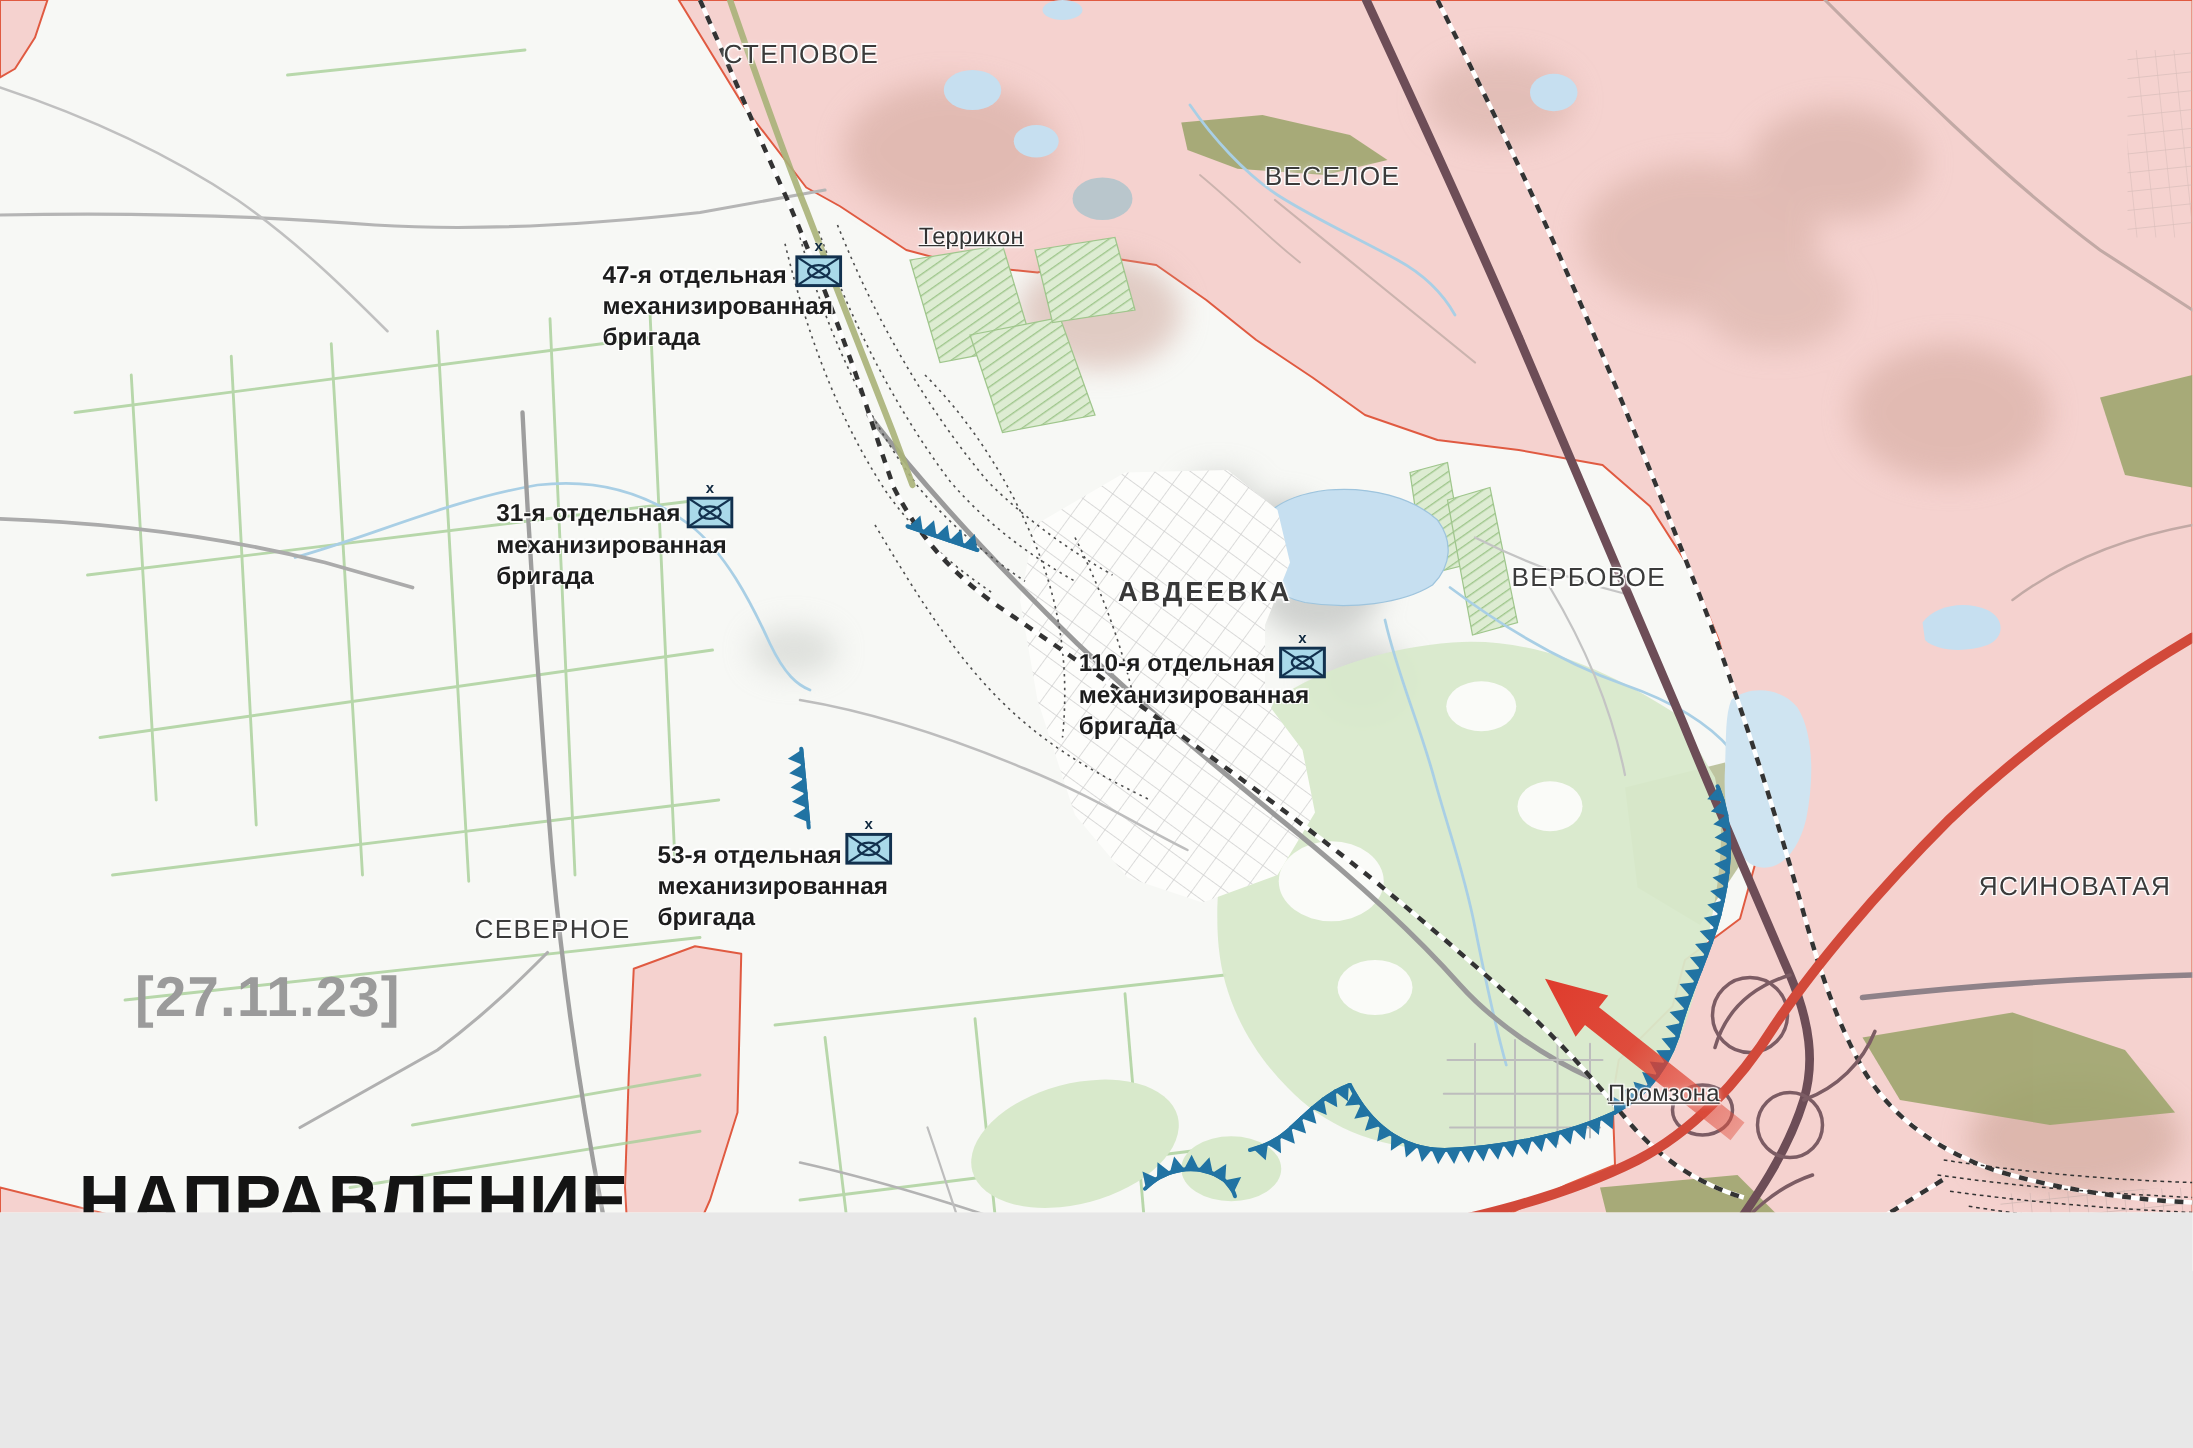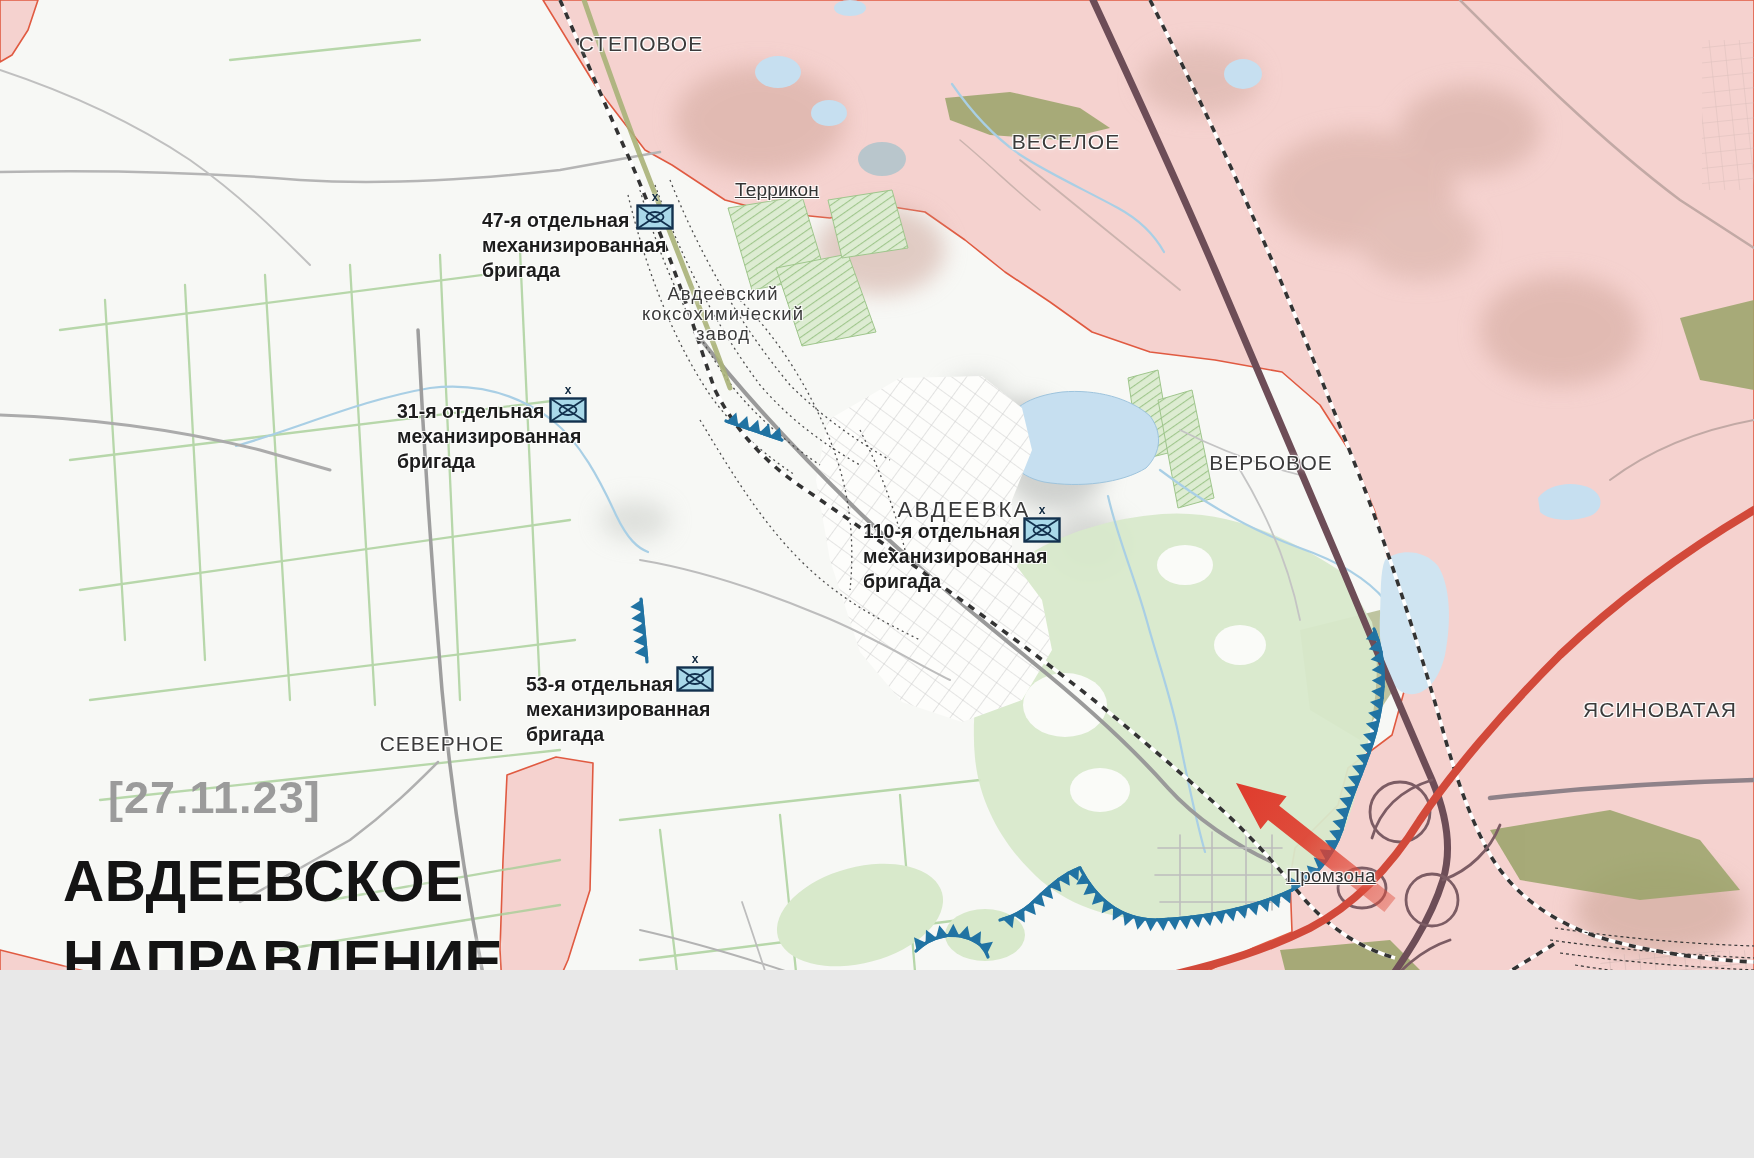--- a/index.html
+++ b/index.html
@@ -4,21 +4,21 @@
 <style>
   html,body{margin:0;padding:0;background:#e8e8e8;}
   .map{position:relative;width:1754px;height:970px;overflow:hidden;background:#f6f7f4;
        font-family:"Liberation Sans",sans-serif;}
   .map svg.base{position:absolute;left:0;top:0;}
   .lbl{position:absolute;transform:translate(-50%,-50%);white-space:nowrap;color:#3b3b3b;
        font-size:21px;font-weight:500;letter-spacing:1px;
        text-shadow:-1px -1px 0 rgba(255,255,255,.85),1px -1px 0 rgba(255,255,255,.85),
                    -1px 1px 0 rgba(255,255,255,.85),1px 1px 0 rgba(255,255,255,.85),0 0 5px rgba(255,255,255,.9);}
   .lbl.small{font-size:19px;font-weight:400;letter-spacing:.2px;color:#333;text-decoration:underline;}
-  .lbl.city{font-size:22px;letter-spacing:2.2px;color:#383838;font-weight:400;margin-top:36px;}
+  .lbl.city{font-size:22px;letter-spacing:2.2px;color:#383838;font-weight:700;}
   .lbl.multiline{white-space:normal;text-align:center;width:260px;line-height:20px;font-size:18.5px;}
   .lbl.multiline span{display:block;}
   .unit-label{position:absolute;font-size:19.5px;line-height:25px;color:#1d1d1d;font-weight:700;
        text-shadow:-1px -1px 0 rgba(255,255,255,.8),1px -1px 0 rgba(255,255,255,.8),
                    -1px 1px 0 rgba(255,255,255,.8),1px 1px 0 rgba(255,255,255,.8);}
   .unit-label span{display:block;}
   .unit-icon{position:absolute;width:38px;text-align:center;}
   .unit-icon .ech{font-size:12px;line-height:11px;font-weight:700;color:#10293f;margin-bottom:1px;
        text-shadow:0 0 3px #fff;}
   .date-lbl{position:absolute;left:64px;top:772px;font-size:45px;font-weight:700;color:#9b9b9b;
@@ -342,25 +342,20 @@
       </g>
 
 <g>
   <polygon fill="url(#arrowG)" points="1395.6,897.9 1279.2,805.7 1286.6,796.3 1236,783 1260.5,829.3 1268,819.9 1384.4,912.1"></polygon>
 </g>
 </svg>
 
 <div class="lbl" style="left:641px;top:44px">СТЕПОВОЕ</div>
 <div class="lbl" style="left:1066px;top:142px">ВЕСЕЛОЕ</div>
 <div class="lbl small" style="left:777px;top:190px">Террикон</div>
-<div class="lbl multiline" style="left:723px;top:314px">
-  <span>Авдеевский</span>
-  <span>коксохимический</span>
-  <span>завод</span>
-</div>
 <div class="lbl city" style="left:964px;top:474px">АВДЕЕВКА</div>
 <div class="lbl" style="left:1271px;top:463px">ВЕРБОВОЕ</div>
 <div class="lbl" style="left:1660px;top:710px">ЯСИНОВАТАЯ</div>
 <div class="lbl" style="left:442px;top:744px">СЕВЕРНОЕ</div>
 <div class="lbl" style="left:856px;top:1050px">ВЕСЕЛОЕ</div>
 <div class="lbl small" style="left:1331px;top:876px">Промзона</div>
 
 <div class="unit-label" style="left:482px;top:208px">
   <span>47-я отдельная</span>
   <span>механизированная</span>
@@ -415,16 +410,15 @@
   <div class="ech">x</div>
   <svg width="38" height="26" viewBox="0 0 38 26">
     <rect x="1.5" y="1.5" width="35" height="23" fill="#a9d9e9" stroke="#12314e" stroke-width="2.4"></rect>
     <line x1="1.5" y1="1.5" x2="36.5" y2="24.5" stroke="#12314e" stroke-width="1.8"></line>
     <line x1="36.5" y1="1.5" x2="1.5" y2="24.5" stroke="#12314e" stroke-width="1.8"></line>
     <ellipse cx="19" cy="13" rx="8.5" ry="5" fill="none" stroke="#12314e" stroke-width="1.8"></ellipse>
   </svg>
 </div>
 
 <div class="date-lbl">[27.11.23]</div>
-<div class="title1">АВДЕЕВСКОЕ</div>
 <div class="title2">НАПРАВЛЕНИЕ</div>
 
 </div>
 
 </body></html>

